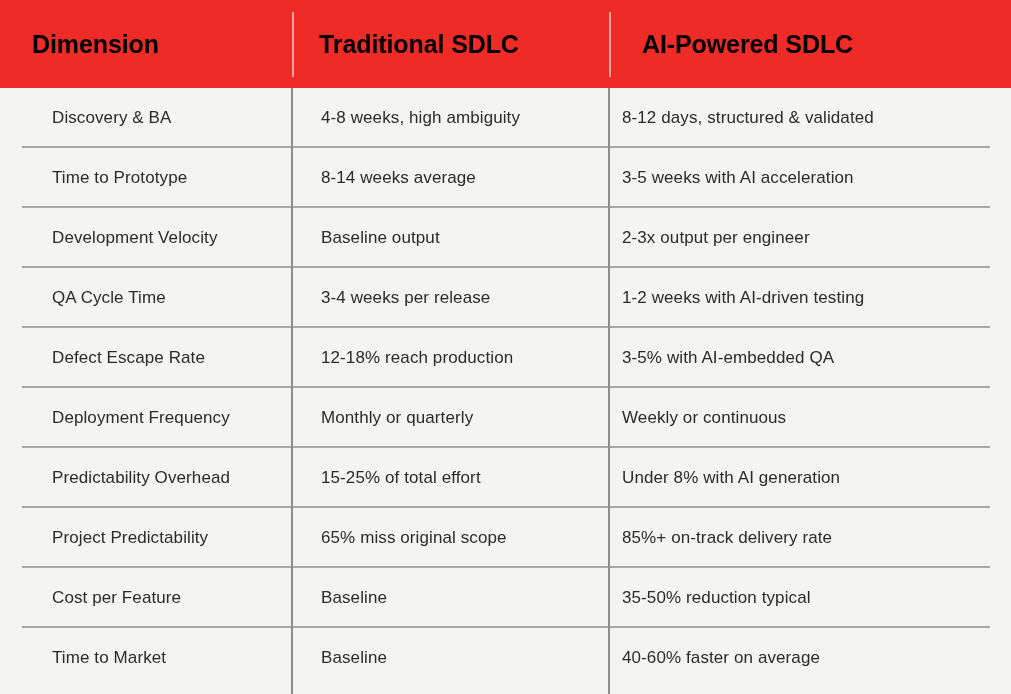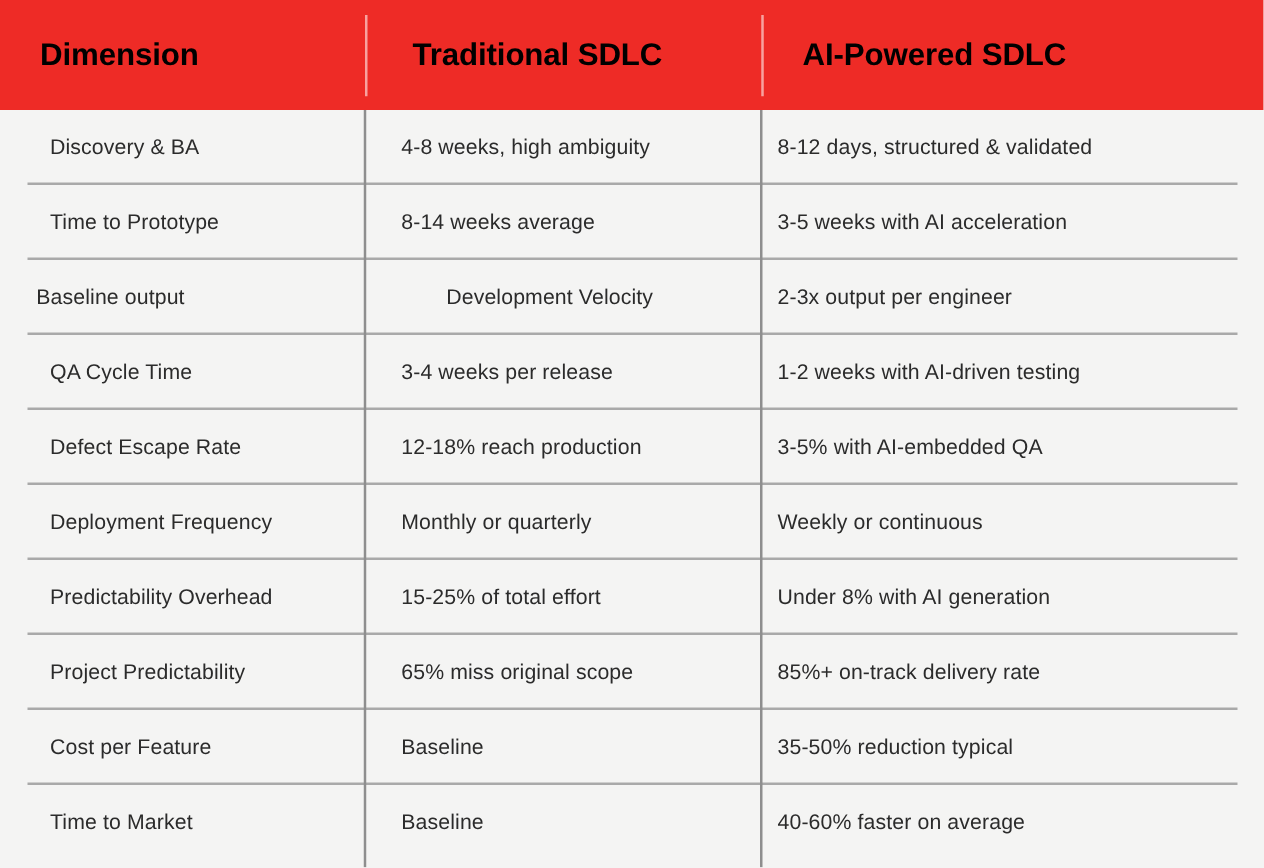--- a/index.html
+++ b/index.html
@@ -40,21 +40,21 @@
     display: flex;
     align-items: center;
     color: #000000;
     font-size: 25px;
     font-weight: 600;
     letter-spacing: -0.1px;
     white-space: nowrap;
   }
 
   .th-0 { width: 292px; padding-left: 32px; }
-  .th-1 { width: 317px; padding-left: 38px; }
+  .th-1 { width: 317px; padding-left: 27px; }
   .th-2 { width: 402px; padding-left: 33px; }
 
   
   .th-1::before,
   .th-2::before {
     content: "";
     position: absolute;
     left: 0;
     top: 12px;
     bottom: 11px;
@@ -79,21 +79,21 @@
     height: 60px;
     display: flex;
     align-items: center;
     color: #2b2b2b;
     font-size: 17px;
     font-weight: 400;
     letter-spacing: 0.1px;
     white-space: nowrap;
   }
 
-  .cell-0 { width: 292px; padding-left: 40px; }
+  .cell-0 { width: 292px; padding-left: 52px; }
   .cell-1 { width: 317px; padding-left: 29px; border-radius: 29px; }
   .cell-2 { width: 402px; padding-left: 13px; }
 
   
   .row::after {
     content: "";
     position: absolute;
     left: 22px;
     right: 21px;
     bottom: 0;
@@ -143,22 +143,22 @@
       <div class="cell cell-2">8-12 days, structured &amp; validated</div>
     </div>
 
     <div class="row">
       <div class="cell cell-0">Time to Prototype</div>
       <div class="cell cell-1">8-14 weeks average</div>
       <div class="cell cell-2">3-5 weeks with AI acceleration</div>
     </div>
 
     <div class="row">
+      <div class="cell cell-0">Development Velocity</div>
       <div class="cell cell-1">Baseline output</div>
-      <div class="cell cell-0">Development Velocity</div>
       <div class="cell cell-2">2-3x output per engineer</div>
     </div>
 
     <div class="row">
       <div class="cell cell-0">QA Cycle Time</div>
       <div class="cell cell-1">3-4 weeks per release</div>
       <div class="cell cell-2">1-2 weeks with AI-driven testing</div>
     </div>
 
     <div class="row">

